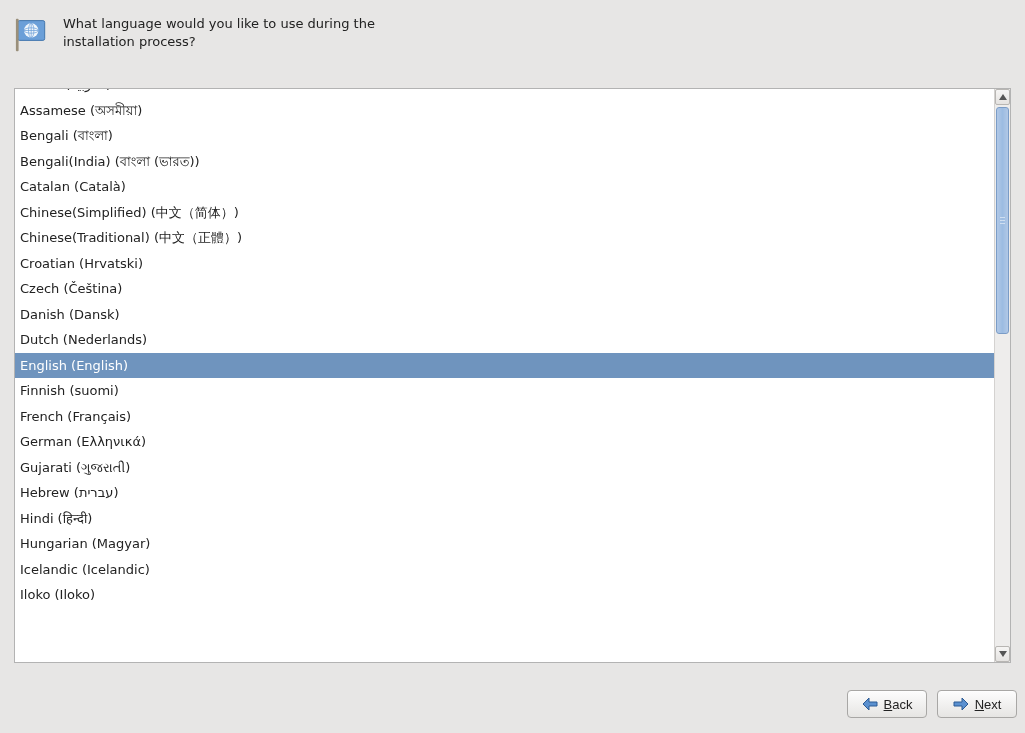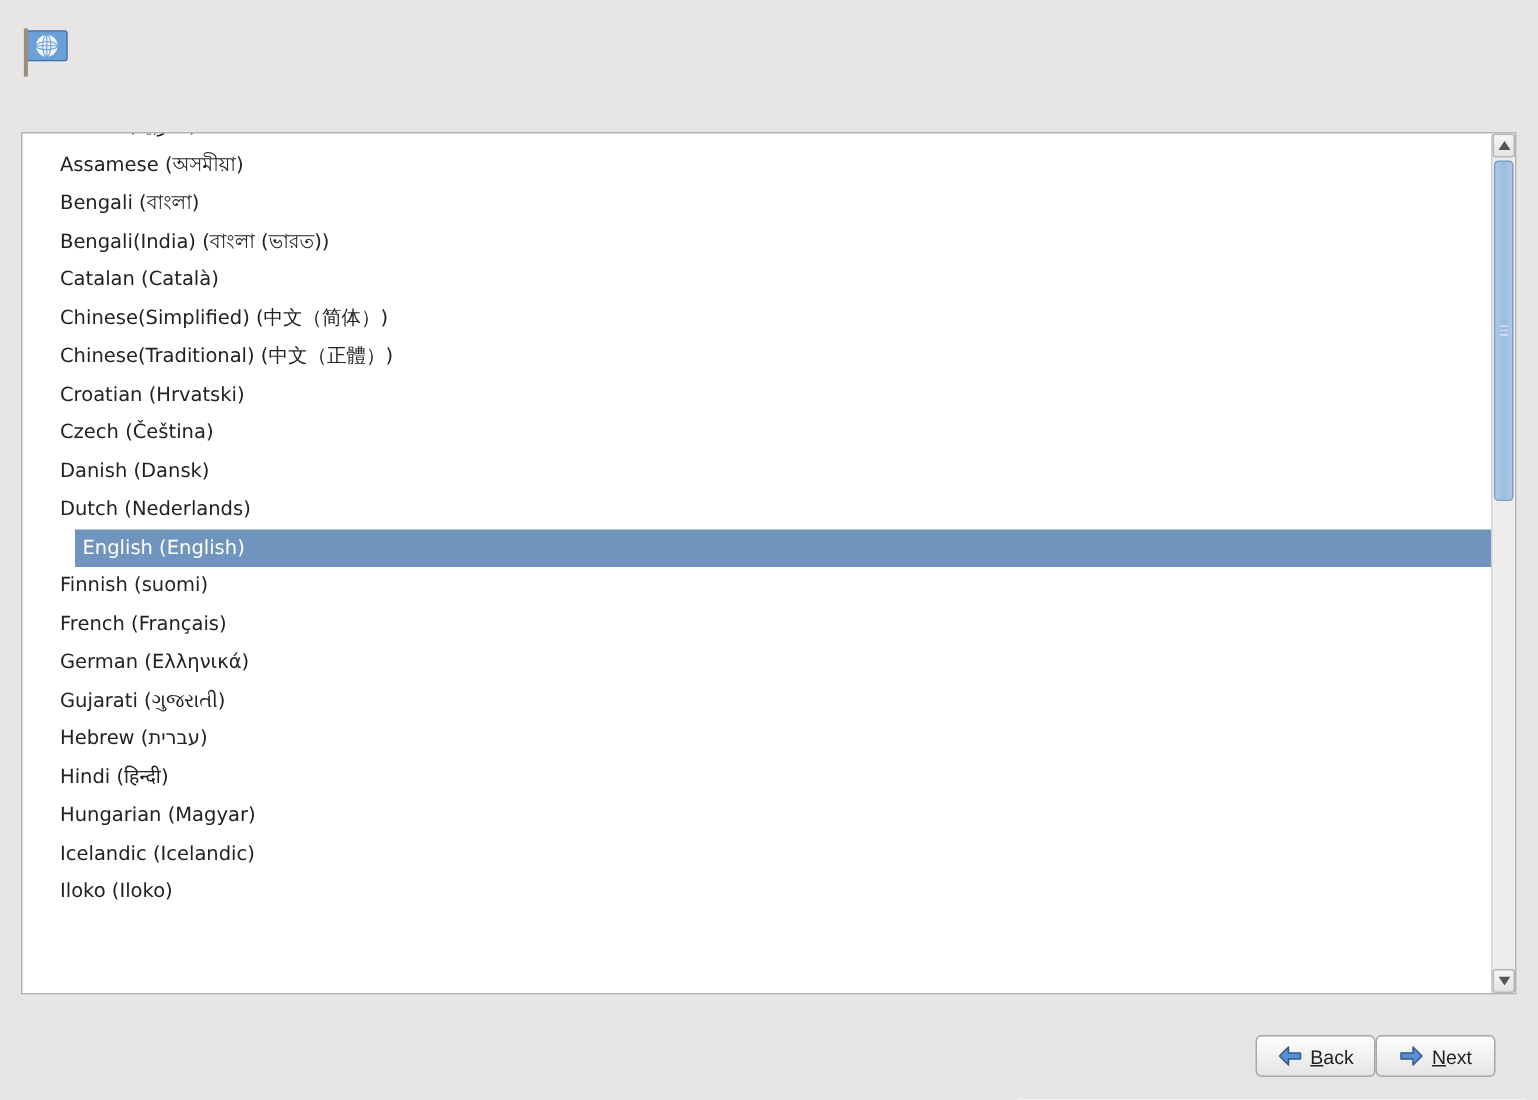--- a/index.html
+++ b/index.html
@@ -45,37 +45,35 @@
       display: flex;
     }
     .list-inner {
       flex: 1;
       overflow: hidden;
       position: relative;
     }
     .language-list {
       list-style: none;
       width: 100%;
-      padding-left: 20px;
     }
     .language-list li {
       padding: 3px 5px 3px 5px;
       cursor: pointer;
       color: #222;
       font-size: 13px;
       line-height: 1.5;
       white-space: nowrap;
     }
     .language-list li.partial-top {
       margin-top: -17px;
     }
     .language-list li.selected {
       background: #6f94be;
       color: #fff;
-      margin-left: 15px;
     }
     .scrollbar-track {
       width: 16px;
       background: #eeedec;
       border-left: 1px solid #d4d2d0;
       position: relative;
       display: flex;
       flex-direction: column;
     }
     .scroll-btn {
@@ -112,23 +110,24 @@
       height: 8px;
       transform: translateY(-50%);
       background: repeating-linear-gradient(
         to bottom,
         rgba(255,255,255,0.5) 0 1px,
         transparent 1px 3px
       );
     }
     .footer {
       position: absolute;
-      right: 28px;
+      right: 8px;
       bottom: 15px;
       display: flex;
+      gap: 10px;
     }
     .btn {
       min-width: 80px;
       height: 28px;
       padding: 0 12px;
       background: linear-gradient(#fdfdfd, #e6e5e3);
       border: 1px solid #a8a7a5;
       border-radius: 4px;
       display: flex;
       align-items: center;
@@ -156,20 +155,21 @@
     <svg viewBox="0 0 40 40" width="36" height="36">
       <rect x="3" y="4" width="30" height="22" rx="2" fill="#6b9fd8" stroke="#3a6fa8" stroke-width="1"></rect>
       <circle cx="18" cy="15" r="8" fill="#fff" opacity="0.9"></circle>
       <ellipse cx="18" cy="15" rx="8" ry="3" fill="none" stroke="#6b9fd8" stroke-width="0.8"></ellipse>
       <ellipse cx="18" cy="15" rx="3" ry="8" fill="none" stroke="#6b9fd8" stroke-width="0.8"></ellipse>
       <line x1="10" y1="15" x2="26" y2="15" stroke="#6b9fd8" stroke-width="0.8"></line>
       <line x1="18" y1="7" x2="18" y2="23" stroke="#6b9fd8" stroke-width="0.8"></line>
       <rect x="1" y="2" width="3" height="36" fill="#9a8f7a" rx="1"></rect>
     </svg>
   </span>
+  <div class="header-text">What language would you like to use during the installation process?</div>
 </div>
 
 <div class="list-container">
   <div class="list-inner">
     <ul class="language-list" id="language-list">
         <li class="partial-top">Arabic (العربية)</li>
         <li>Assamese (অসমীয়া)</li>
         <li>Bengali (বাংলা)</li>
         <li>Bengali(India) (বাংলা (ভারত))</li>
         <li>Catalan (Català)</li>

